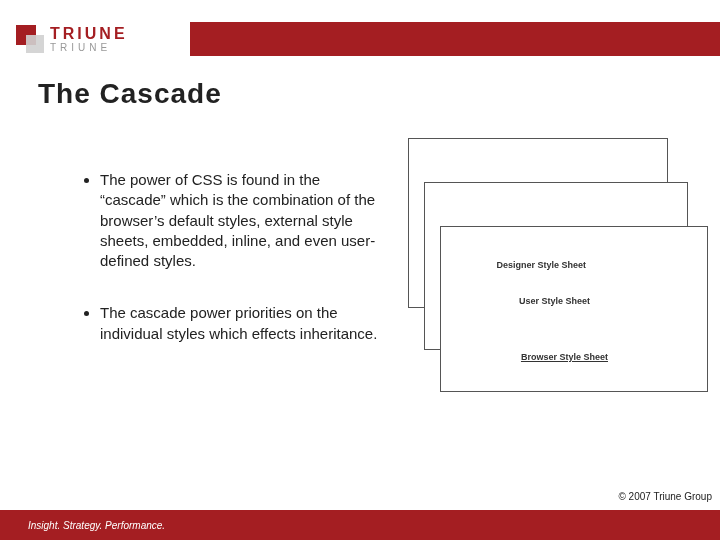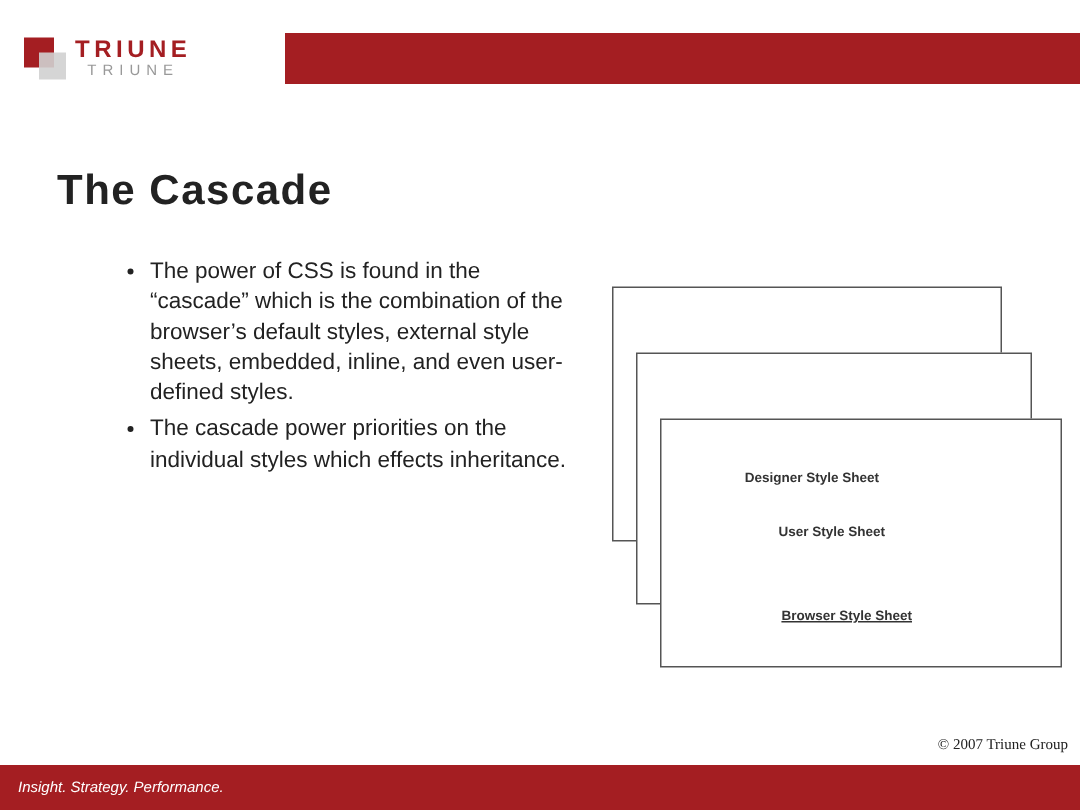--- a/index.html
+++ b/index.html
@@ -9,21 +9,20 @@
     background: #ffffff;
     font-family: Verdana, Geneva, sans-serif;
     position: relative;
     overflow: hidden;
   }
   .header {
     display: flex;
     align-items: stretch;
     height: 56px;
     padding-top: 22px;
-    text-align: center;
   }
   .logo-box {
     width: 190px;
     display: flex;
     align-items: center;
     padding-left: 16px;
     padding-right: 8px;
   }
   .logo-mark {
     width: 28px;
@@ -59,49 +58,48 @@
   .header-bar {
     flex: 1;
     background: #a41e22;
   }
   .title {
     font-size: 28px;
     font-weight: bold;
     color: #222;
     padding: 22px 0 0 38px;
     letter-spacing: 1px;
-    margin-top: 33px;
   }
   .content {
     display: flex;
     padding: 28px 20px 0 58px;
   }
   .text-col {
     width: 320px;
   }
   .text-col ul {
     list-style: disc;
     padding-left: 42px;
   }
   .text-col li {
     font-size: 15px;
     line-height: 1.35;
     color: #222;
     margin-bottom: 4px;
+    margin-top: 32px;
   }
   .diagram-col {
     flex: 1;
     position: relative;
     padding-left: 30px;
   }
   .diagram-stage {
     position: relative;
     width: 260px;
     height: 260px;
-    margin-top: 20px;
   }
   .sheet {
     position: absolute;
     background: #fff;
     border: 1px solid #555;
   }
   .sheet.s1 { left: 0;   top: 0;   width: 260px; height: 170px; }
   .sheet.s2 { left: 16px; top: 44px; width: 264px; height: 168px; }
   .sheet.s3 { left: 32px; top: 88px; width: 268px; height: 166px; }
   .label-row {
@@ -115,33 +113,33 @@
   }
   .label-row.l1 { top: 122px; right: 82px; }
   .label-row.l2 { top: 158px; right: 78px; }
   .label-row.l3 { top: 214px; right: 60px; text-decoration: underline; }
   .copyright {
     position: absolute;
     right: 8px;
     bottom: 38px;
     font-size: 10px;
     color: #222;
-    font-family: Liberation Serif, serif;
+    font-family: Liberation Sans, sans-serif;
   }
   .footer-bar {
     position: absolute;
     left: 0; right: 0; bottom: 0;
     height: 30px;
     background: #a41e22;
     color: #fff;
     font-size: 10px;
     font-style: italic;
     display: flex;
     align-items: center;
-    padding-left: 12px;
+    padding-left: 28px;
     font-family: Arial, sans-serif;
   }
 </style>
 </head>
 <body>
 
 <div class="header">
   <div class="logo-box">
     <div class="logo-mark">
       <div class="sq1"></div>

